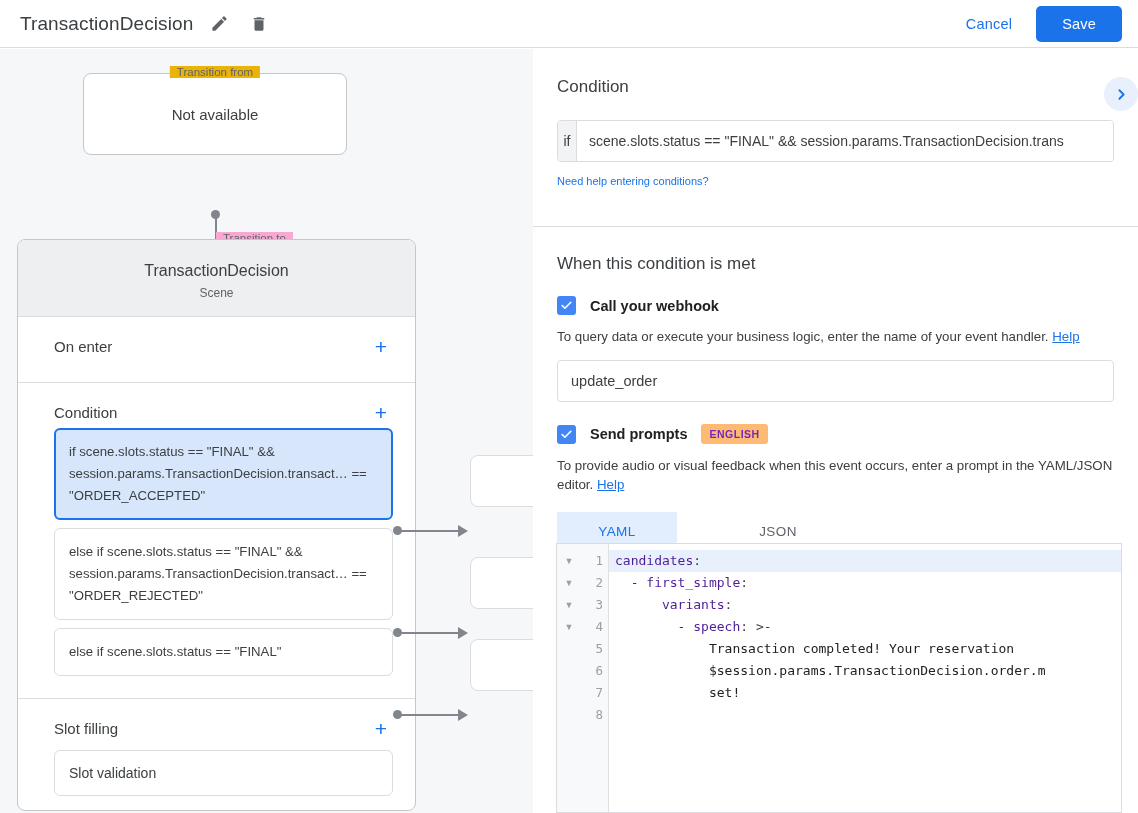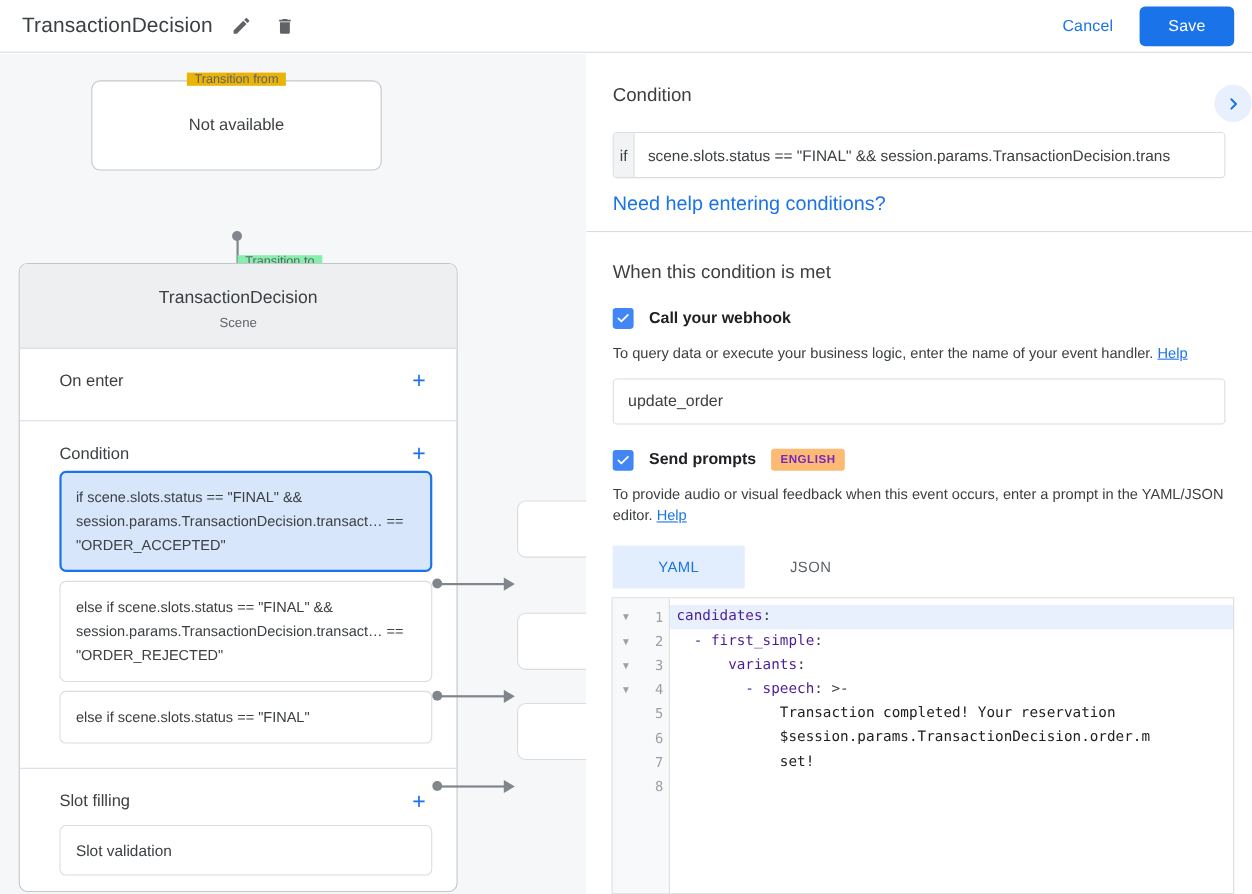--- a/index.html
+++ b/index.html
@@ -110,21 +110,21 @@
     width: 399px;
     border: 1px solid #c4c7ca;
     border-radius: 8px;
     background: #ffffff;
     overflow: hidden;
   }
   #transition-to-legend {
     position: absolute; left: 17px; top: 183px;
     transform: translateX(0);
     left: 216px;
-    background: #86efac;
+    background: #f9a8d4;
     padding: 0 7px;
     font-size: 11.5px;
     color: #5f6368;
     white-space: nowrap;
   }
   .scene-head {
     background: #eeeff1;
     padding: 22px 0 16px;
     text-align: center;
     border-bottom: 1px solid #dadce0;
@@ -243,22 +243,22 @@
   }
   .cond-input {
     flex: 1; border: none; outline: none;
     font-size: 14px; color: #3c4043;
     padding: 0 12px;
     font-family: "Liberation Sans", sans-serif;
     background: #ffffff;
   }
   .link {
     display: inline-block;
-    color: #1a73e8; font-size: 18px;
-    margin-top: 13px; margin-bottom: 14px;
+    color: #1a73e8; font-size: 11px;
+    margin-top: 13px; margin-bottom: 39px;
     text-decoration: none; cursor: pointer;
   }
   .link-inline {
     color: #1a73e8; text-decoration: underline; cursor: pointer;
   }
 
   .sub-h {
     font-size: 17px; color: #3c4043;
     padding-top: 27px;
   }
@@ -290,21 +290,21 @@
   .text-field {
     width: 100%; height: 42px;
     border: 1px solid #dadce0; border-radius: 4px;
     font-size: 14.5px; color: #3c4043;
     padding: 0 13px; margin-top: 14px; outline: none;
     font-family: "Liberation Sans", sans-serif;
     background: #ffffff;
   }
 
   .tabs {
-    display: flex; margin-top: 18px;
+    display: flex; margin-top: 18px; gap: 41px;
   }
   .tab {
     width: 120px; text-align: center;
     padding: 12px 0;
     font-size: 13.5px; font-weight: 500;
     color: #5f6368; cursor: pointer;
     letter-spacing: 0.4px;
   }
   .tab.active { background: #e2eefd; color: #1a73e8; }
 

